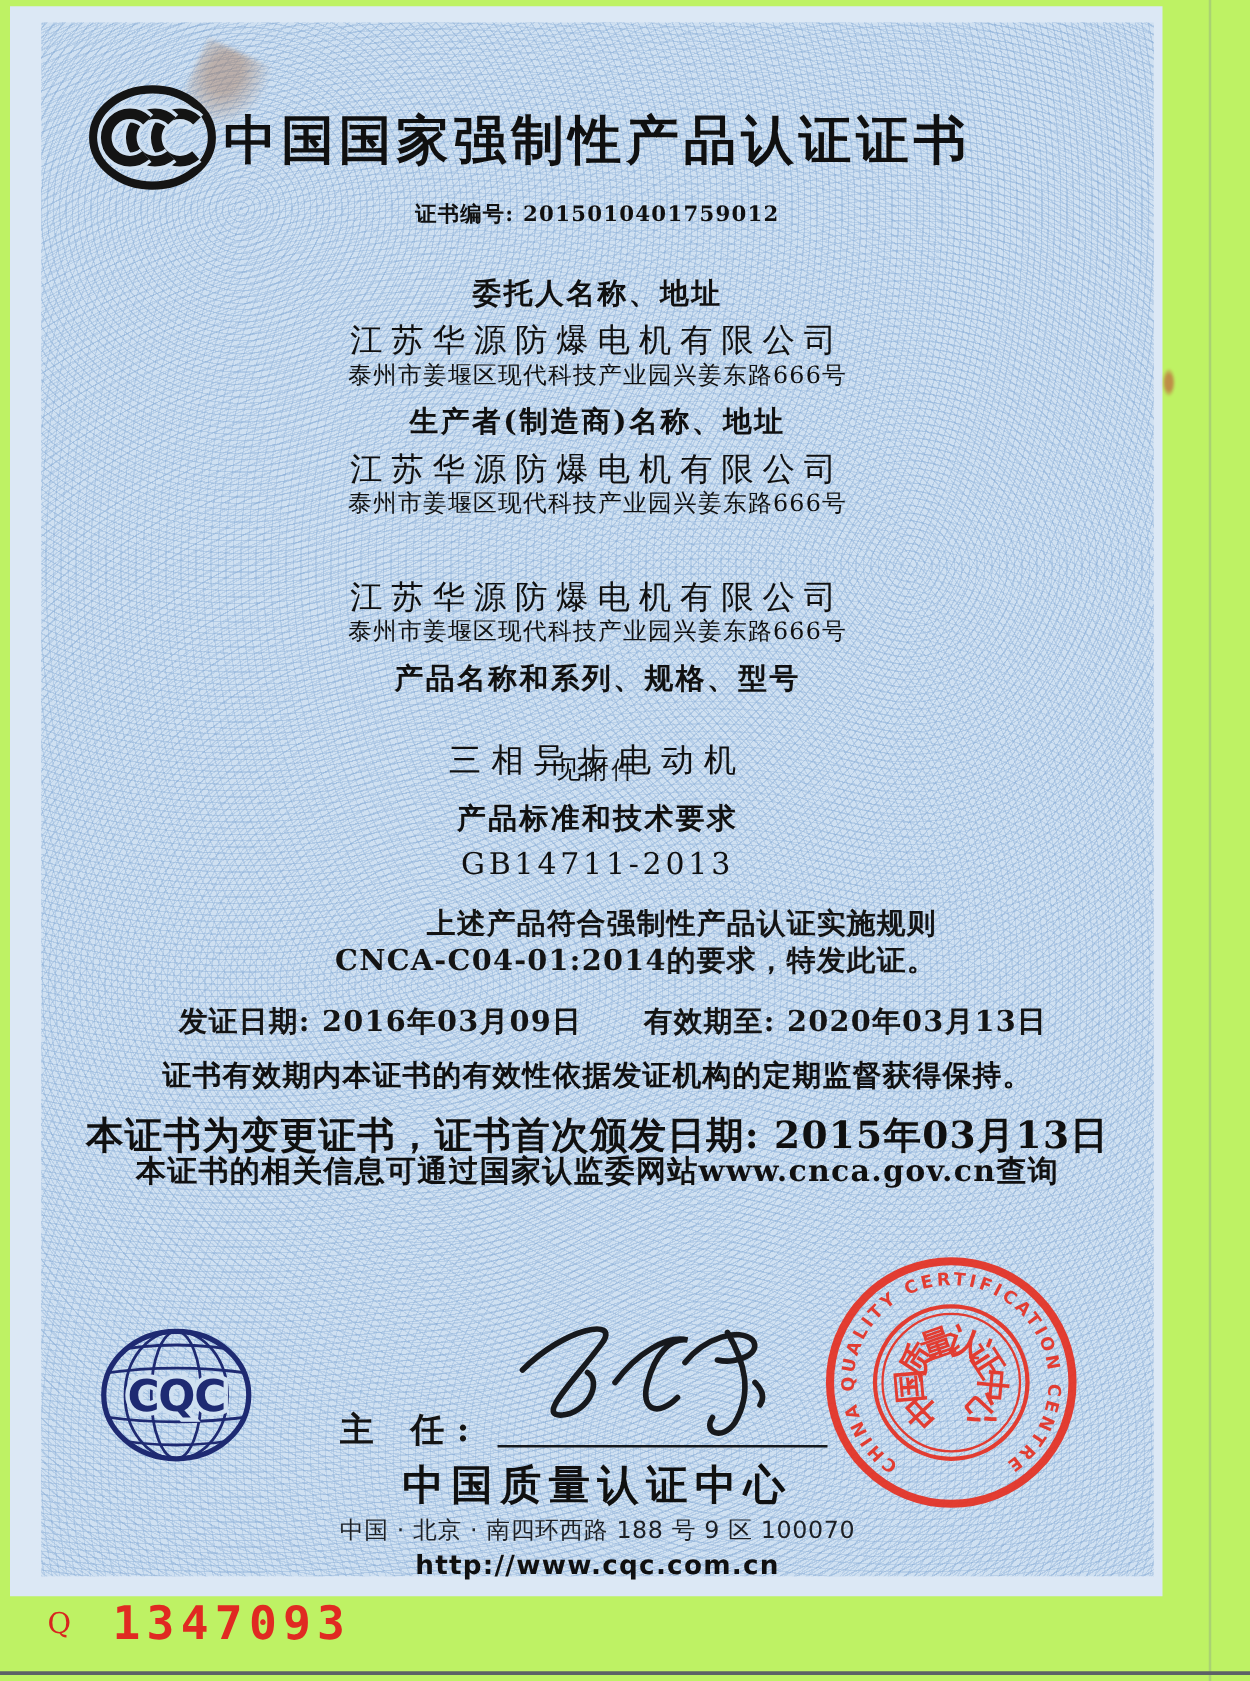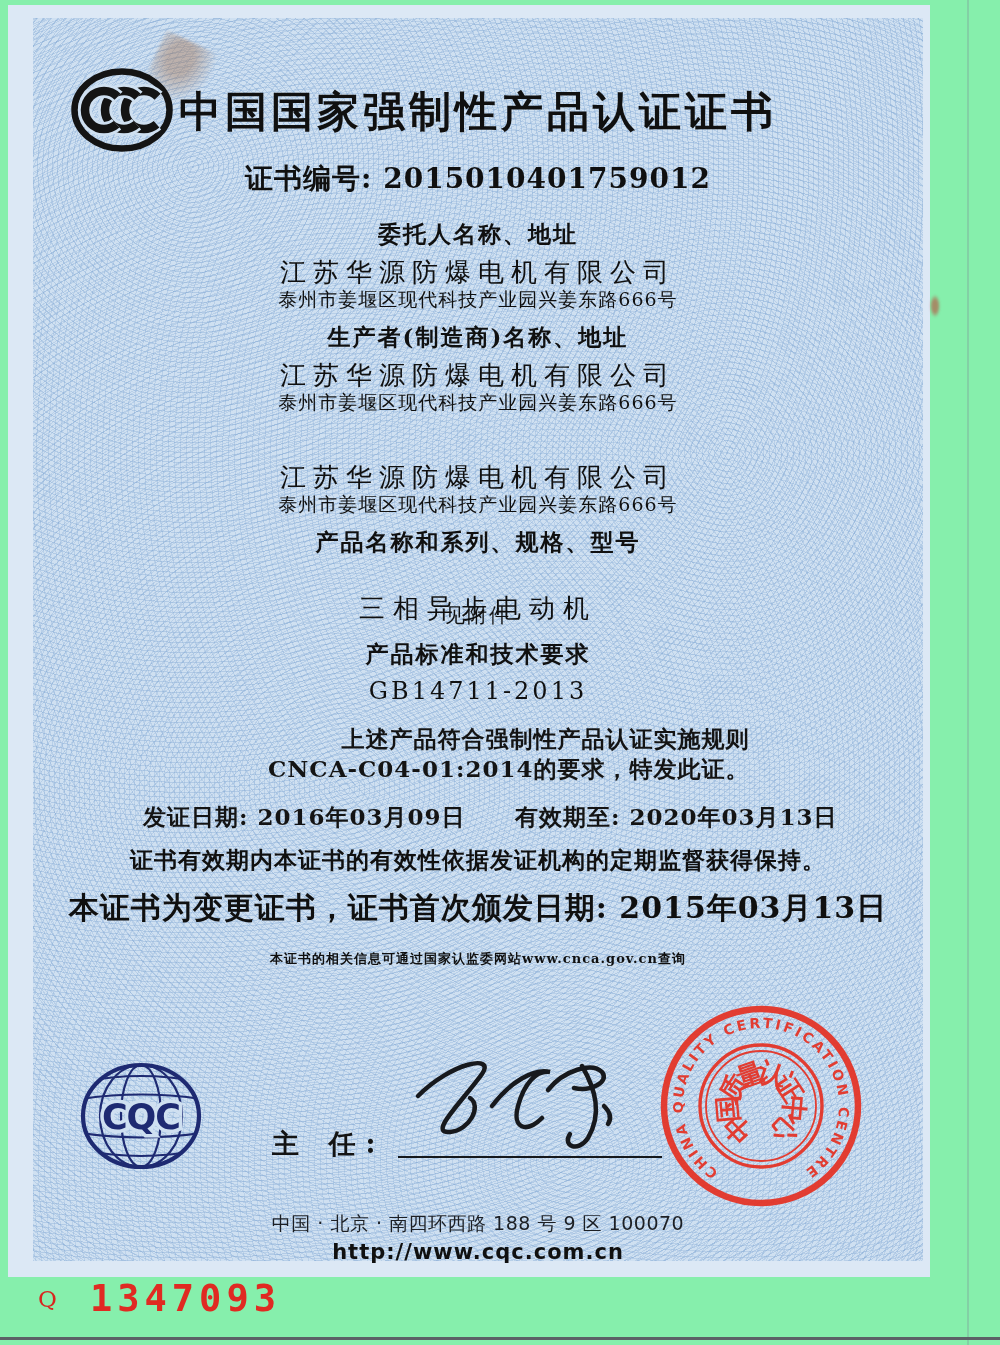--- a/index.html
+++ b/index.html
@@ -1,18 +1,18 @@
 <!DOCTYPE html>
 <html><head>
 <meta charset="utf-8">
 <style>
   html,body{margin:0;padding:0;}
   .page{
     position:relative; width:1000px; height:1345px;
-    background:#86efac; overflow:hidden;
+    background:#bef264; overflow:hidden;
     font-family:"DejaVu Sans", sans-serif; color:#141414;
   }
   .blue-margin{
     position:absolute; left:8px; top:5px; width:922px; height:1272px;
     background:#dce8f5;
   }
   .guilloche{
     position:absolute; left:33px; top:18px; width:890px; height:1243px;
     background-color:#cfe0f1;
     background-image:
@@ -37,21 +37,21 @@
   .smudge2{
     position:absolute; left:930px; top:295px; width:10px; height:22px;
     background:radial-gradient(ellipse, rgba(190,60,48,.55) 0 40%, rgba(190,60,48,0) 75%);
     filter:blur(1px);
   }
   .line{
     position:absolute; left:33px; width:890px; text-align:center;
     white-space:nowrap; color:#101010;
   }
   .title{ top:84px; font-size:42px; font-weight:bold; letter-spacing:4px; }
-  .certno{ top:160px; font-size:28px; font-weight:bold; font-family:"DejaVu Serif", serif; letter-spacing:1px; }
+  .certno{ top:160px; font-size:17px; font-weight:bold; font-family:"DejaVu Serif", serif; letter-spacing:1px; }
   .sec-h{ font-size:23px; font-weight:bold; font-family:"DejaVu Serif", serif; letter-spacing:2px; }
   .company{ font-size:26px; font-family:"DejaVu Serif", serif; letter-spacing:7px; }
   .addr{ font-size:19px; font-family:"DejaVu Serif", serif; letter-spacing:1px; }
   .h1p{top:219px;} .c1p{top:255px;} .a1p{top:287px;}
   .h2p{top:322px;} .c2p{top:358px;} .a2p{top:390px;}
   .h3p{top:424px;} .c3p{top:460px;} .a3p{top:492px;}
   .h4p{top:527px;}
   .prod{ top:591px; font-size:26px; font-family:Liberation Serif, serif; letter-spacing:8px; }
   .attach{ top:602px; font-size:20px; font-family:"DejaVu Serif", serif; letter-spacing:2px; }
   .h5p{top:639px;}
@@ -60,21 +60,21 @@
     position:absolute; left:268px; top:724px; text-align:right;
     font-size:23px; font-weight:600; font-family:"DejaVu Serif", serif;
     line-height:30px; letter-spacing:1px; white-space:nowrap;
   }
   .daterow{ position:absolute; left:0; top:802px; width:1000px; height:30px; }
   .d-issue{ position:absolute; left:143px; }
   .d-valid{ position:absolute; left:515px; }
   .datetext{ font-size:23px; font-weight:bold; font-family:"DejaVu Serif", serif; letter-spacing:1px; white-space:nowrap; }
   .keep{ top:845px; font-size:23px; font-weight:bold; font-family:"DejaVu Serif", serif; letter-spacing:1px; }
   .change{ top:888px; font-size:30px; font-weight:600; font-family:"DejaVu Serif", serif; letter-spacing:1px; }
-  .info{ top:950px; font-size:13px; font-weight:600; font-family:"DejaVu Serif", serif; letter-spacing:1px; }
+  .info{ top:921px; font-size:24px; font-weight:600; font-family:"DejaVu Serif", serif; letter-spacing:1px; }
   .director{
     position:absolute; left:272px; top:1126px; font-size:27px; font-weight:bold;
     font-family:"DejaVu Serif", serif; letter-spacing:10px; white-space:nowrap;
   }
   .sig-line{ position:absolute; left:398px; top:1156px; width:264px; height:2px; background:#15181c; }
   .orgname{ top:1166px; font-size:33px; font-weight:bold; letter-spacing:6px; }
   .orgaddr{ top:1211px; font-size:19px; color:#1c1f24; letter-spacing:0.5px; }
   .orgurl{ top:1240px; font-size:21px; font-weight:bold; letter-spacing:1px; }
   .serial-q{
     position:absolute; left:38px; top:1286px; font-size:23px;
@@ -181,20 +181,21 @@
     <g fill="none" stroke="#17191d" stroke-width="4.5" stroke-linecap="round">
       <path d="M18,48 C52,14 96,6 82,26 C60,56 28,86 50,84 C70,82 82,58 70,50"></path>
       <path d="M92,58 C110,34 134,20 150,24 C136,22 124,36 118,58 C112,80 126,86 142,70"></path>
       <path d="M148,42 C164,22 192,14 202,24 C210,34 190,44 174,40"></path>
       <path d="M182,18 C196,42 202,66 188,90 C178,105 162,98 170,86"></path>
       <path d="M204,58 C210,64 212,70 208,76"></path>
     </g>
   </svg>
   <div class="sig-line"></div>
 
+  <div class="line orgname">中国质量认证中心</div>
   <div class="line orgaddr">中国 · 北京 · 南四环西路 188 号 9 区  100070</div>
   <div class="line orgurl">http://www.cqc.com.cn</div>
 
   <svg class="stamp-svg" width="208" height="208" viewBox="-104 -104 208 208">
     <circle cx="0" cy="0" r="97" fill="none" stroke="#e53022" stroke-width="6.5"></circle>
     <circle cx="0" cy="0" r="61" fill="none" stroke="#e53022" stroke-width="3.4"></circle>
     <circle cx="0" cy="0" r="55" fill="none" stroke="#e53022" stroke-width="1.8"></circle>
     <defs>
       <path id="stampArc" d="M -39 67.5 A 78 78 0 1 1 39 67.5" fill="none"></path>
     </defs>

